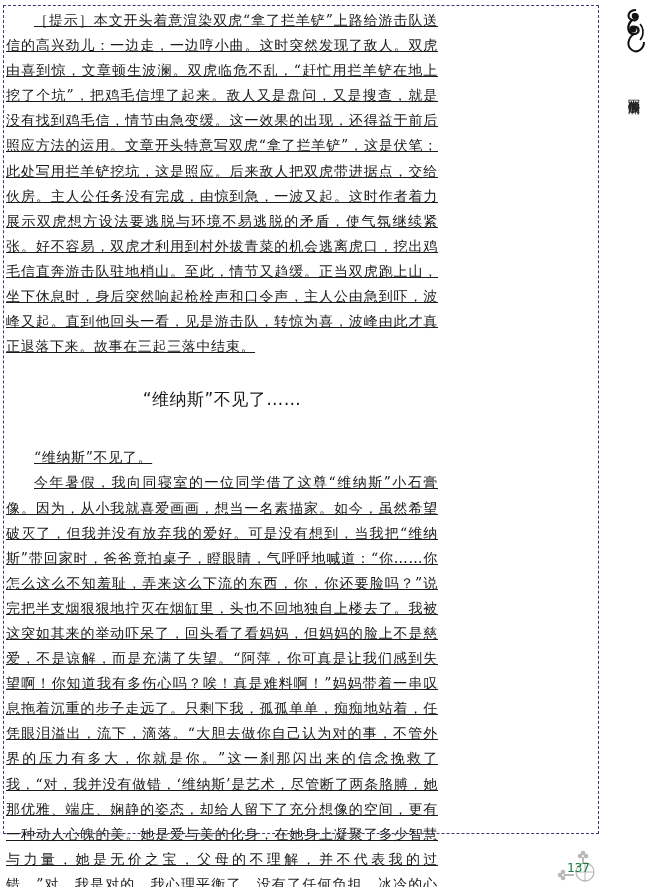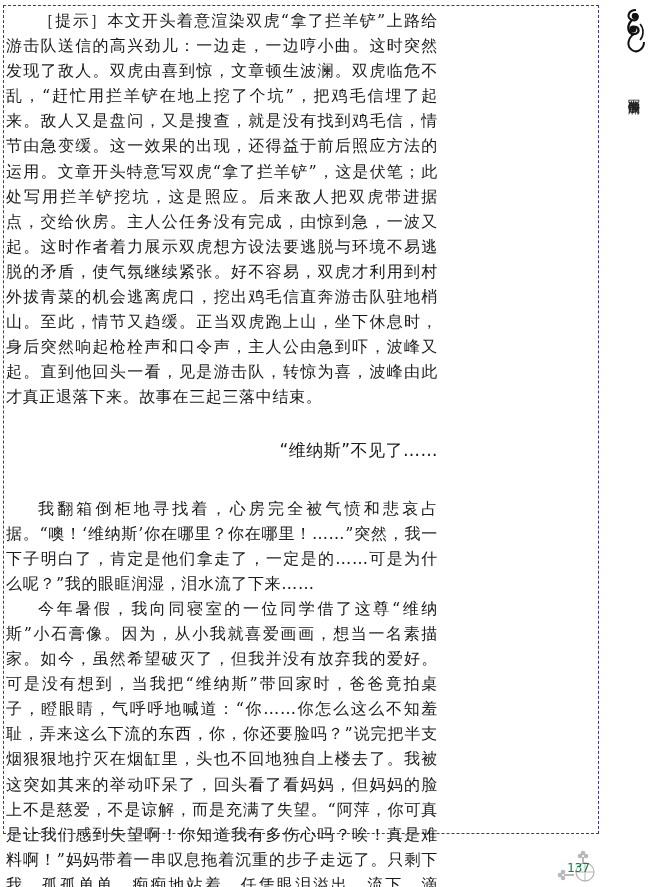--- a/index.html
+++ b/index.html
@@ -26,30 +26,31 @@
       box-sizing: border-box;
     }
     .column {
       position: absolute;
       left: 6px;
       top: 8px;
       width: 432px;
     }
     .para {
       margin: 0;
-      font-size: 16px;
+      font-size: 14px;
       line-height: 25.1px;
       letter-spacing: 0.65px;
       text-align: justify;
       text-indent: 2em;
       word-break: break-all;
+      text-decoration: underline;
     }
     .hint-label { }
     .section-title {
-      text-align: right;
+      text-align: center;
       font-family: "DejaVu Sans", "Liberation Sans", sans-serif;
       font-size: 17px;
       letter-spacing: 0.5px;
       margin: 30px 0 36px 0;
       height: 20px;
       line-height: 20px;
     }
     .ornament {
       position: absolute;
       left: 622px;
@@ -89,21 +90,21 @@
 </head>
 <body>
 
 <div class="frame"></div>
 
 <div class="column">
   <p class="para"><span class="hint-label">［提示］</span><span>本文开头着意渲染双虎“拿了拦羊铲”上路给游击队送信的高兴劲儿：一边走，一边哼小曲。这时突然发现了敌人。双虎由喜到惊，文章顿生波澜。双虎临危不乱，“赶忙用拦羊铲在地上挖了个坑”，把鸡毛信埋了起来。敌人又是盘问，又是搜查，就是没有找到鸡毛信，情节由急变缓。这一效果的出现，还得益于前后照应方法的运用。文章开头特意写双虎“拿了拦羊铲”，这是伏笔；此处写用拦羊铲挖坑，这是照应。后来敌人把双虎带进据点，交给伙房。主人公任务没有完成，由惊到急，一波又起。这时作者着力展示双虎想方设法要逃脱与环境不易逃脱的矛盾，使气氛继续紧张。好不容易，双虎才利用到村外拔青菜的机会逃离虎口，挖出鸡毛信直奔游击队驻地梢山。至此，情节又趋缓。正当双虎跑上山，坐下休息时，身后突然响起枪栓声和口令声，主人公由急到吓，波峰又起。直到他回头一看，见是游击队，转惊为喜，波峰由此才真正退落下来。故事在三起三落中结束。</span></p>
 
   <div class="section-title">“维纳斯”不见了……</div>
 
-  <p class="para">我翻箱倒柜地寻找着，心房完全被气愤和悲哀占据。“噢！‘维纳斯’你在哪里？你在哪里！……”突然，我一下子明白了，肯定是他们拿走了，一定是的……可是为什么呢？”我的眼眶润湿，泪水流了下来……</p>
+  <p class="para">“维纳斯”不见了。</p>
   <p class="para">今年暑假，我向同寝室的一位同学借了这尊“维纳斯”小石膏像。因为，从小我就喜爱画画，想当一名素描家。如今，虽然希望破灭了，但我并没有放弃我的爱好。可是没有想到，当我把“维纳斯”带回家时，爸爸竟拍桌子，瞪眼睛，气呼呼地喊道：“你……你怎么这么不知羞耻，弄来这么下流的东西，你，你还要脸吗？”说完把半支烟狠狠地拧灭在烟缸里，头也不回地独自上楼去了。我被这突如其来的举动吓呆了，回头看了看妈妈，但妈妈的脸上不是慈爱，不是谅解，而是充满了失望。“阿萍，你可真是让我们感到失望啊！你知道我有多伤心吗？唉！真是难料啊！”妈妈带着一串叹息拖着沉重的步子走远了。只剩下我，孤孤单单，痴痴地站着，任凭眼泪溢出，流下，滴落。“大胆去做你自己认为对的事，不管外界的压力有多大，你就是你。”这一刹那闪出来的信念挽救了我，“对，我并没有做错，‘维纳斯’是艺术，尽管断了两条胳膊，她那优雅、端庄、娴静的姿态，却给人留下了充分想像的空间，更有一种动人心魄的美。她是爱与美的化身，在她身上凝聚了多少智慧与力量，她是无价之宝，父母的不理解，并不代表我的过错。”对，我是对的，我心理平衡了，没有了任何负担，冰冷的心也慢慢融化了。</p>
 
 </div>
 
 <div class="ornament">
   <svg width="26" height="50" viewBox="0 0 26 50">
     <path d="M14 4 C6 4 4 12 10 14 C16 16 18 8 13 8 C10 8 10 12 13 12" fill="none" stroke="#111" stroke-width="2.2"></path>
     <path d="M10 14 C4 20 6 28 12 28 C18 28 18 20 12 21" fill="none" stroke="#111" stroke-width="2.4"></path>
     <path d="M12 28 C6 32 4 40 10 44 C16 48 22 42 22 36" fill="none" stroke="#111" stroke-width="2"></path>
     <circle cx="13" cy="10" r="3" fill="#111"></circle>

